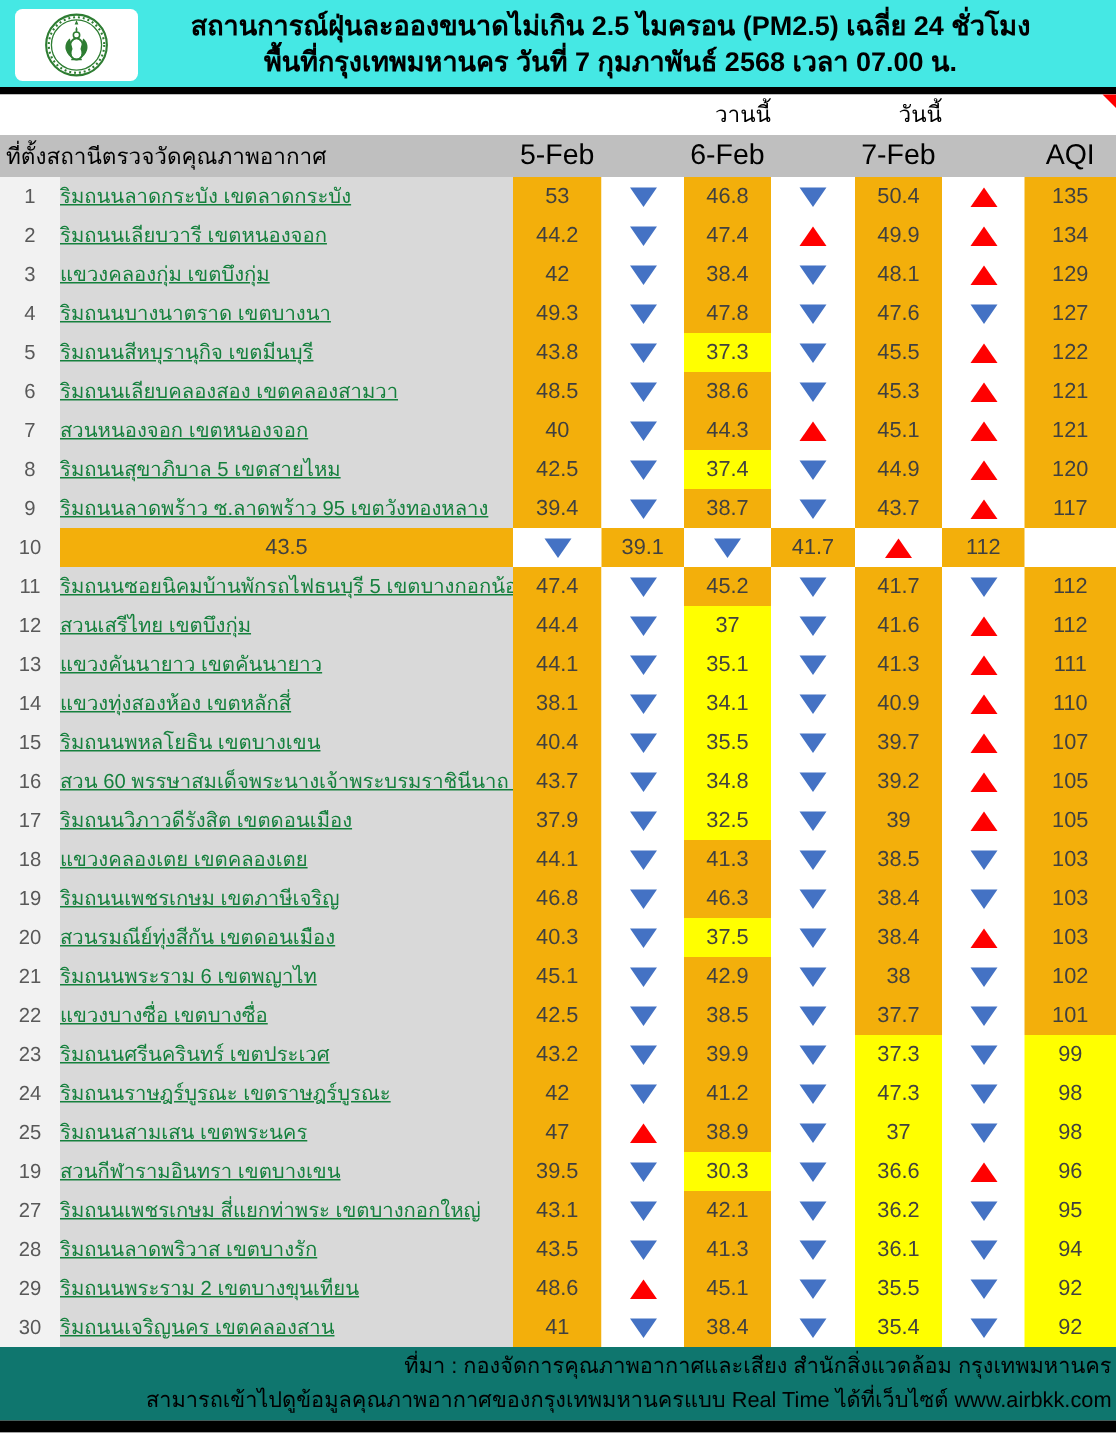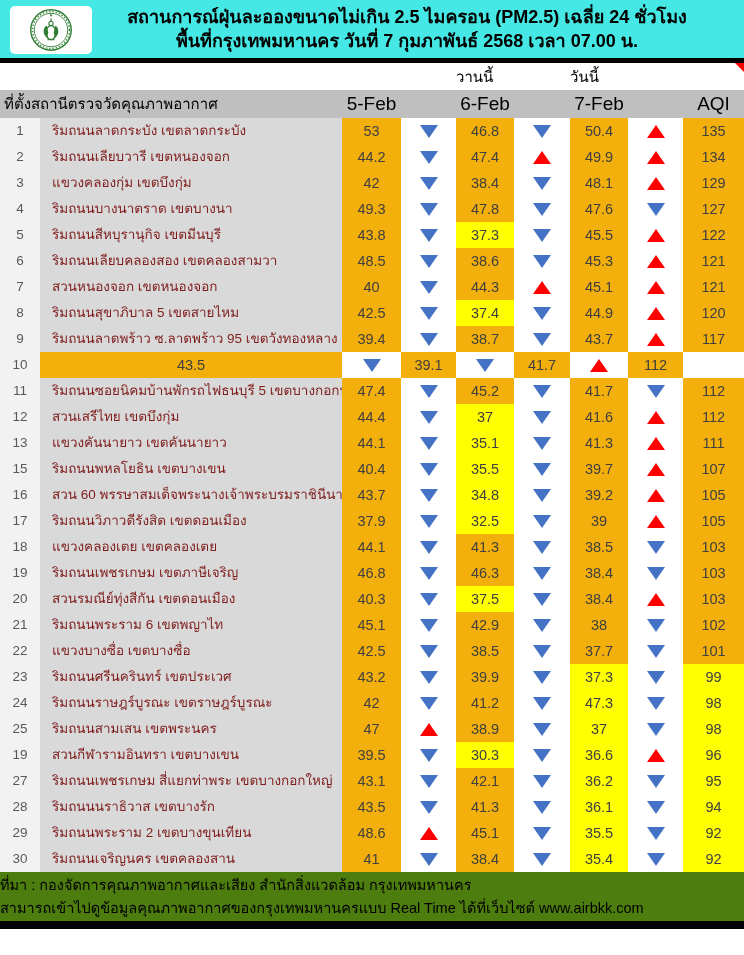--- a/index.html
+++ b/index.html
@@ -31,21 +31,21 @@
     display:flex;align-items:center;justify-content:center;
   }
   .titles{padding-left:70px;text-align:center;line-height:1.35;}
   .title-line{font-size:18px;font-weight:bold;color:#000;}
   .black-bar{height:5px;background:#000;}
   
   .grid{
     display:grid;
     grid-template-columns:40px 302px 59px 55px 58px 56px 58px 55px 61px;
   }
-  .center{text-align:left;}
+  .center{text-align:right;}
   
   .subheader{position:relative;height:27px;background:#FFFFFF;align-items:center;}
   .subheader .daylabel{font-size:15px;color:#000;}
   .corner-marker{
     position:absolute;top:0;right:0;width:0;height:0;
     border-top:9px solid var(--arrow-red);border-left:9px solid transparent;
   }
   
   .colheader{height:28px;background:var(--header-gray);align-items:center;}
   .station-head{
@@ -54,42 +54,42 @@
   }
   .date-head,.aqi-head{font-size:19px;color:#000;text-align:center;}
   
   .row{height:26px;align-items:center;}
   .cell{height:26px;line-height:26px;overflow:hidden;}
   .cell.num{
     background:var(--num-gray);text-align:center;
     font-size:13.5px;color:#595959;
   }
   .cell.name{
-    background:var(--name-gray);font-size:13.5px;color:#7f1d1d;
-    padding-left:12px;white-space:nowrap;
+    background:var(--name-gray);font-size:13.5px;color:#15803d;
+    padding-left:0;white-space:nowrap;text-decoration:underline;
   }
   .cell.val{
     text-align:center;font-size:14.5px;color:var(--val-text);
   }
   .cell.arrowcell{
     background:#FFFFFF;display:flex;align-items:center;justify-content:center;
   }
   .lvl-orange{background:var(--orange);}
   .lvl-yellow{background:var(--yellow);}
   .tri{width:0;height:0;display:inline-block;}
   .tri-down{
     border-left:9px solid transparent;border-right:9px solid transparent;
     border-top:13px solid var(--arrow-blue);
   }
   .tri-up{
     border-left:9px solid transparent;border-right:9px solid transparent;
     border-bottom:13px solid var(--arrow-red);
   }
   
-  .footer{height:49px;background:#4d7c0f;text-align:left;padding:2px 3px 0 0;}
+  .footer{height:49px;background:#0f766e;text-align:right;padding:2px 3px 0 0;}
   .footer div{font-size:14.5px;color:#000;line-height:23px;white-space:nowrap;}
   .bottom-bar{height:8px;background:#000;}
 </style>
 </head>
 <body>
 
 <div class="page">
 
   <header class="header-band">
     <div class="logo-box">
@@ -365,20 +365,37 @@
       <div class="cell arrowcell">
           <span class="tri tri-down"></span>
         </div>
       <div class="cell val lvl-orange">41.3</div>
       <div class="cell arrowcell">
           <span class="tri tri-up"></span>
         </div>
       <div class="cell val lvl-orange">111</div>
     </div>
 
+    <div class="row grid">
+      <div class="cell num">14</div>
+      <div class="cell name">แขวงทุ่งสองห้อง เขตหลักสี่</div>
+      <div class="cell val lvl-orange">38.1</div>
+      <div class="cell arrowcell">
+          <span class="tri tri-down"></span>
+        </div>
+      <div class="cell val lvl-yellow">34.1</div>
+      <div class="cell arrowcell">
+          <span class="tri tri-down"></span>
+        </div>
+      <div class="cell val lvl-orange">40.9</div>
+      <div class="cell arrowcell">
+          <span class="tri tri-up"></span>
+        </div>
+      <div class="cell val lvl-orange">110</div>
+    </div>
 
     <div class="row grid">
       <div class="cell num">15</div>
       <div class="cell name">ริมถนนพหลโยธิน เขตบางเขน</div>
       <div class="cell val lvl-orange">40.4</div>
       <div class="cell arrowcell">
           <span class="tri tri-down"></span>
         </div>
       <div class="cell val lvl-yellow">35.5</div>
       <div class="cell arrowcell">
@@ -602,21 +619,21 @@
         </div>
       <div class="cell val lvl-yellow">36.2</div>
       <div class="cell arrowcell">
           <span class="tri tri-down"></span>
         </div>
       <div class="cell val lvl-yellow">95</div>
     </div>
 
     <div class="row grid">
       <div class="cell num">28</div>
-      <div class="cell name">ริมถนนนราธิวาส เขตบางรัก</div>
+      <div class="cell name">ริมถนนลาดพริวาส เขตบางรัก</div>
       <div class="cell val lvl-orange">43.5</div>
       <div class="cell arrowcell">
           <span class="tri tri-down"></span>
         </div>
       <div class="cell val lvl-orange">41.3</div>
       <div class="cell arrowcell">
           <span class="tri tri-down"></span>
         </div>
       <div class="cell val lvl-yellow">36.1</div>
       <div class="cell arrowcell">

